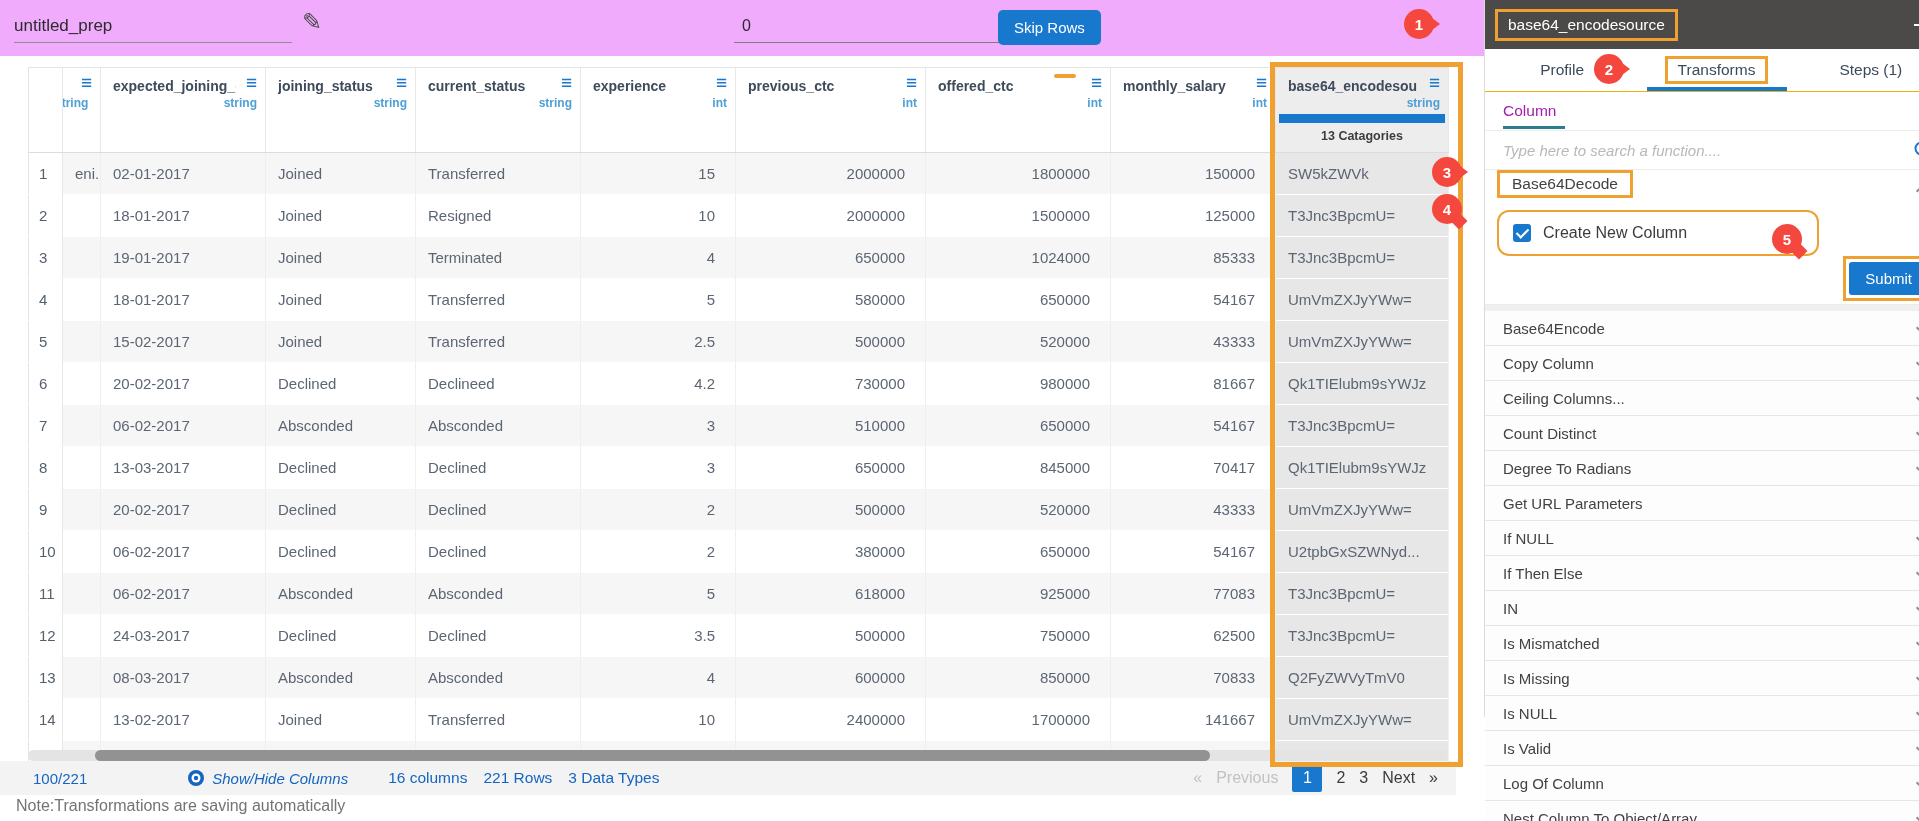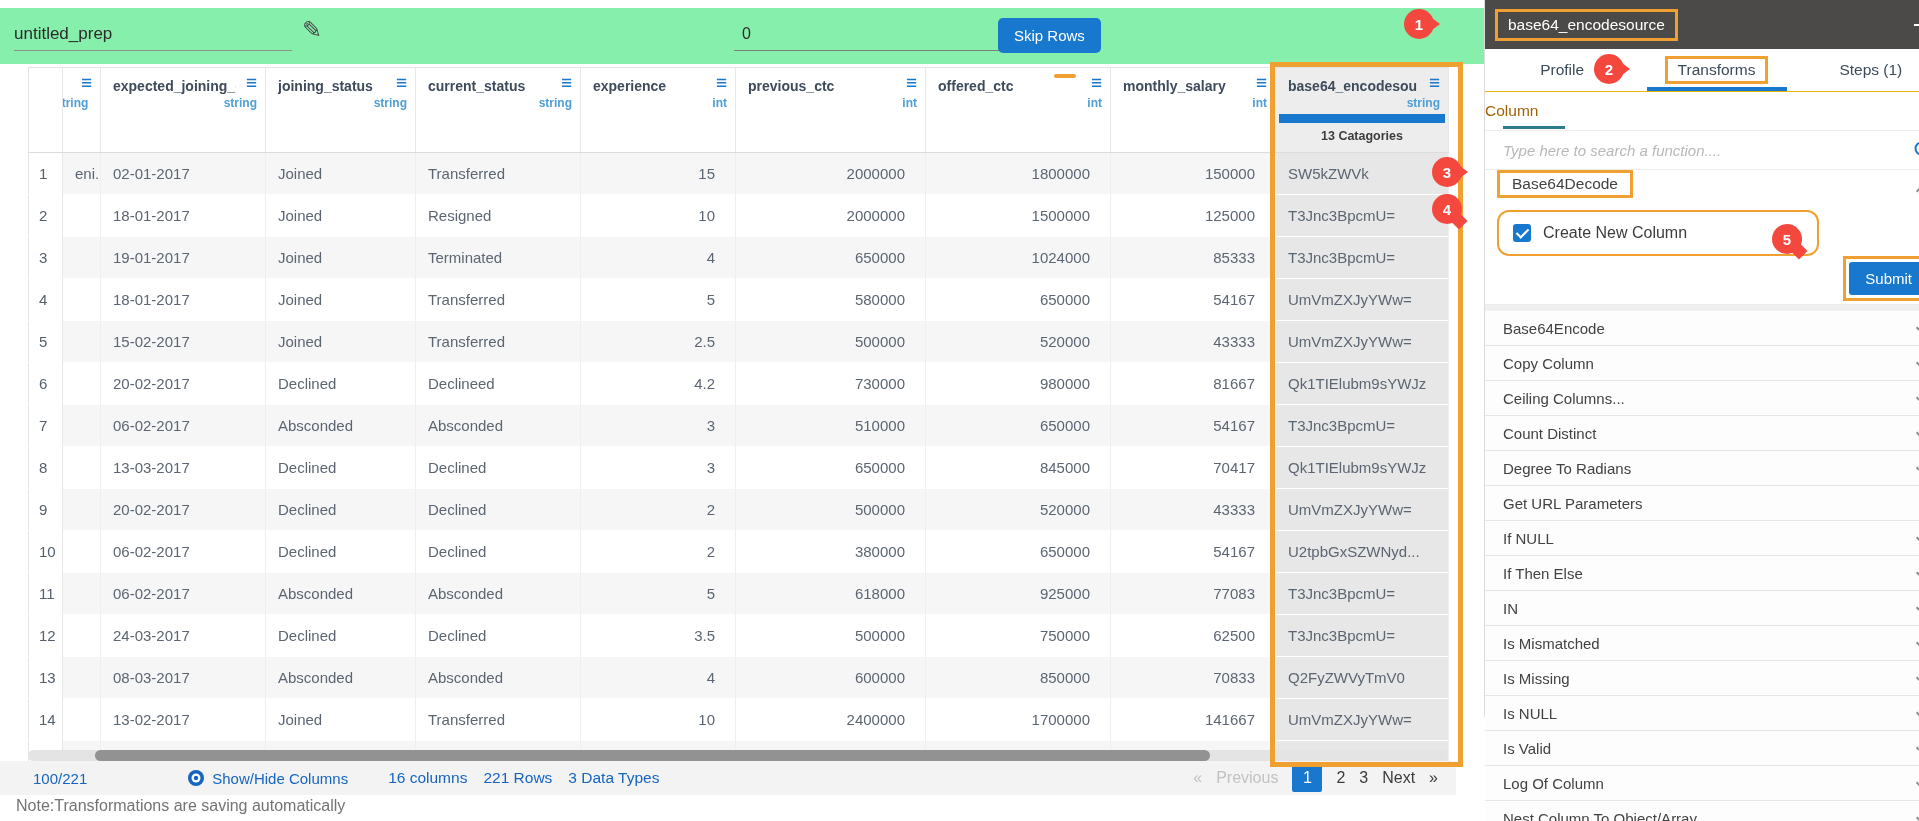--- a/index.html
+++ b/index.html
@@ -2,21 +2,21 @@
 <html><head>
 <meta charset="utf-8">
 <style>
   html,body{margin:0;padding:0;}
   body{
     width:1919px;height:821px;position:relative;overflow:hidden;
     font-family:"Liberation Sans",sans-serif;background:#ffffff;color:#444;
     -webkit-font-smoothing:antialiased;
   }
   
-  .topbar{position:absolute;left:0;top:8px;width:1630px;height:56px;background:#86efac;}
+  .topbar{position:absolute;left:0;top:0;width:1630px;height:56px;background:#f0abfc;}
   .prep-name{position:absolute;left:14px;top:10px;width:278px;height:32px;
     font-size:17px;color:#2b2b2b;border-bottom:1px solid #8f8f8f;display:flex;align-items:center;}
   .pencil{position:absolute;left:302px;top:8px;font-size:24px;color:#4a4a4a;transform:rotate(0deg);}
   .skip-input{position:absolute;left:734px;top:10px;width:258px;height:32px;
     font-size:16px;color:#2b2b2b;border-bottom:1px solid #7d7d7d;display:flex;align-items:center;padding-left:8px;}
   .skip-btn{position:absolute;left:998px;top:10px;height:35px;padding:0 16px;
     background:#1878CE;color:#fff;font-size:15px;font-family:"Liberation Sans",sans-serif;
     border:none;border-radius:5px;cursor:pointer;display:flex;align-items:center;}
   
   .table-wrap{position:absolute;left:28px;top:67px;width:1421px;}
@@ -46,40 +46,40 @@
   
   .col-highlight{position:absolute;left:1270px;top:62px;width:183px;height:695px;
     border:5px solid #F0A030;pointer-events:none;z-index:20;}
   
   .hscroll{position:absolute;left:28px;top:750px;width:1420px;height:11px;background:#e4e4e4;border-radius:6px;}
   .hscroll .thumb{position:absolute;left:67px;top:0;width:1115px;height:11px;background:#929292;border-radius:6px;}
   
   .footer-strip{position:absolute;left:0;top:761px;width:1456px;height:34px;background:#f3f3f3;
     display:flex;align-items:center;font-size:15px;color:#1565C0;}
   .footer-strip .count{margin-left:33px;}
-  .showhide{display:flex;align-items:center;gap:7px;margin-left:100px;cursor:pointer;}
+  .showhide{display:flex;align-items:center;gap:7px;margin-left:100px;cursor:pointer;font-style:italic;}
   .meta{display:flex;gap:16px;margin-left:40px;font-size:15.5px;}
   .note-line{position:absolute;left:16px;top:797px;font-size:16px;color:#737373;}
   .pagination{position:absolute;right:18px;top:0;height:34px;display:flex;align-items:center;gap:14px;font-size:16px;}
   .pag-dis{color:#c2c2c2;}
   .pag-num{color:#3c3c3c;cursor:pointer;}
   .pag-active{background:#1878CE;color:#fff;width:30px;height:28px;display:flex;
     align-items:center;justify-content:center;border-radius:2px;}
   
   .panel{position:absolute;left:1484px;top:0;width:463px;height:717px;background:#fff;
     border-left:1px solid #dcdcdc;}
   .panel-header{height:49px;background:#4C4A48;display:flex;align-items:center;position:relative;}
   .title-box{margin-left:10px;border:3px solid #F0A030;padding:4px 10px;color:#fff;font-size:15.5px;}
   .collapse-ic{position:absolute;right:14px;top:14px;width:22px;height:22px;cursor:pointer;}
   .tabs{height:42px;display:flex;position:relative;border-bottom:1px solid #eab308;}
   .tab{flex:1;display:flex;align-items:center;justify-content:center;font-size:15.5px;color:#3b4a5a;cursor:pointer;}
   .tab-box{border:3px solid #F0A030;padding:2px 10px;}
   .tab-underline{position:absolute;left:50%;transform:translateX(-50%);bottom:0;width:140px;height:4px;background:#1878CE;}
   .subtab-row{height:38px;border-bottom:1px solid #ececec;position:relative;display:flex;align-items:center;}
-  .subtab{font-size:15.5px;color:#a16207;cursor:pointer;}
+  .subtab{margin-left:18px;font-size:15.5px;color:#a21caf;cursor:pointer;}
   .subtab-underline{position:absolute;left:18px;bottom:1px;width:62px;height:3px;background:#2D7D8F;}
   .search-row{height:38px;border-bottom:1px solid #ececec;display:flex;align-items:center;position:relative;font-style:italic;}
   .search-ph{margin-left:18px;font-size:15px;color:#b8b8b8;}
   .search-ic{position:absolute;right:14px;top:8px;}
   .fnhead-row{height:38px;display:flex;align-items:flex-start;position:relative;}
   .fn-box{margin-left:12px;border:3px solid #F0A030;padding:2px 12px;font-size:15.5px;color:#424242;}
   .chev{display:inline-block;width:8px;height:8px;border-right:2px solid #8a8a8a;border-bottom:2px solid #8a8a8a;}
   .chev-down{transform:rotate(45deg);}
   .chev-up{transform:rotate(-135deg);}
   .fnhead-row .chev{position:absolute;right:20px;top:16px;}

